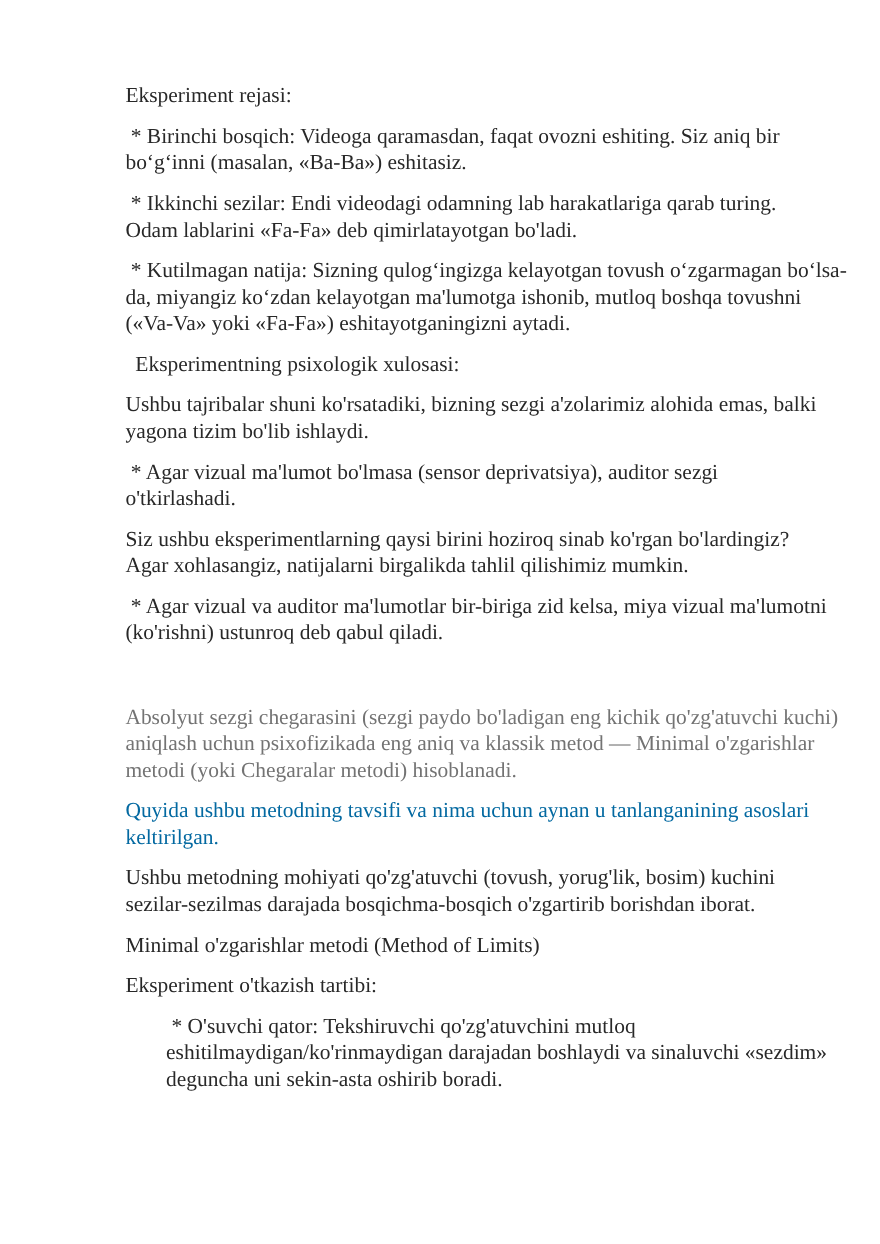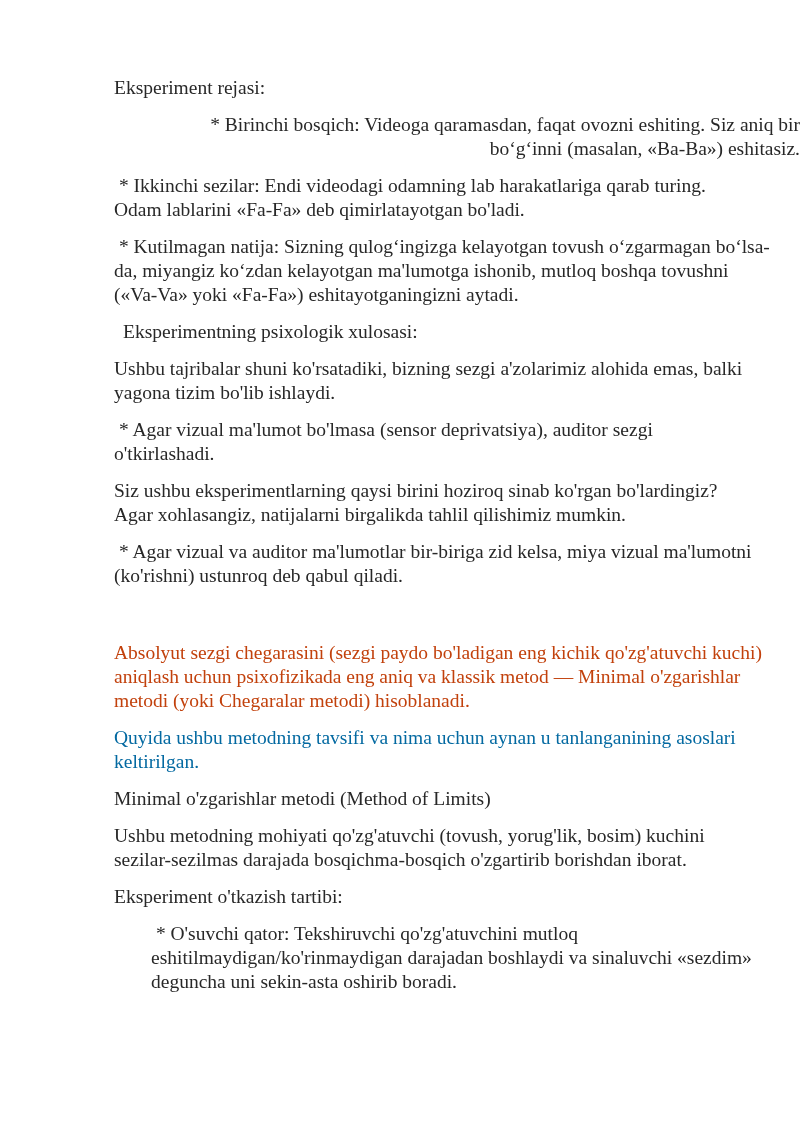--- a/index.html
+++ b/index.html
@@ -35,46 +35,46 @@
       text-align: left;
     }
   </style>
 </head>
 <body style="background: rgb(255, 255, 255);">
 
 <main class="doc">
 
   <section class="msg">
     <p class="para" style="color: rgb(40, 40, 40);">Eksperiment rejasi:</p>
-    <p class="para" style="color: rgb(40, 40, 40); text-align: right;"> * Birinchi bosqich: Videoga qaramasdan, faqat ovozni eshiting. Siz aniq bir
+    <p class="para" style="color: rgb(40, 40, 40);"> * Birinchi bosqich: Videoga qaramasdan, faqat ovozni eshiting. Siz aniq bir
 boʻgʻinni (masalan, «Ba-Ba») eshitasiz.</p>
     <p class="para" style="color: rgb(40, 40, 40);"> * Ikkinchi sezilar: Endi videodagi odamning lab harakatlariga qarab turing.
 Odam lablarini «Fa-Fa» deb qimirlatayotgan bo'ladi.</p>
     <p class="para" style="color: rgb(40, 40, 40);"> * Kutilmagan natija: Sizning qulogʻingizga kelayotgan tovush oʻzgarmagan boʻlsa-
 da, miyangiz koʻzdan kelayotgan ma'lumotga ishonib, mutloq boshqa tovushni
 («Va-Va» yoki «Fa-Fa») eshitayotganingizni aytadi.</p>
     <p class="para" style="color: rgb(40, 40, 40); margin-left: 9px;">Eksperimentning psixologik xulosasi:</p>
     <p class="para" style="color: rgb(40, 40, 40);">Ushbu tajribalar shuni ko'rsatadiki, bizning sezgi a'zolarimiz alohida emas, balki
 yagona tizim bo'lib ishlaydi.</p>
     <p class="para" style="color: rgb(40, 40, 40);"> * Agar vizual ma'lumot bo'lmasa (sensor deprivatsiya), auditor sezgi
 o'tkirlashadi.</p>
     <p class="para" style="color: rgb(40, 40, 40);">Siz ushbu eksperimentlarning qaysi birini hoziroq sinab ko'rgan bo'lardingiz?
 Agar xohlasangiz, natijalarni birgalikda tahlil qilishimiz mumkin.</p>
     <p class="para" style="color: rgb(40, 40, 40);"> * Agar vizual va auditor ma'lumotlar bir-biriga zid kelsa, miya vizual ma'lumotni
 (ko'rishni) ustunroq deb qabul qiladi.</p>
   </section>
 
   <section class="msg msg-gap">
-    <p class="para" style="color: #c2410c;">Absolyut sezgi chegarasini (sezgi paydo bo'ladigan eng kichik qo'zg'atuvchi kuchi)
+    <p class="para" style="color: #737373;">Absolyut sezgi chegarasini (sezgi paydo bo'ladigan eng kichik qo'zg'atuvchi kuchi)
 aniqlash uchun psixofizikada eng aniq va klassik metod — Minimal o'zgarishlar
 metodi (yoki Chegaralar metodi) hisoblanadi.</p>
     <p class="para" style="color: #0369a1;">Quyida ushbu metodning tavsifi va nima uchun aynan u tanlanganining asoslari
 keltirilgan.</p>
-    <p class="para" style="color: rgb(40, 40, 40);">Minimal o'zgarishlar metodi (Method of Limits)</p>
     <p class="para" style="color: rgb(40, 40, 40);">Ushbu metodning mohiyati qo'zg'atuvchi (tovush, yorug'lik, bosim) kuchini
 sezilar-sezilmas darajada bosqichma-bosqich o'zgartirib borishdan iborat.</p>
+    <p class="para" style="color: rgb(40, 40, 40);">Minimal o'zgarishlar metodi (Method of Limits)</p>
     <p class="para" style="color: rgb(40, 40, 40);">Eksperiment o'tkazish tartibi:</p>
     <p class="para" style="color: rgb(40, 40, 40); margin-left: 37px;"> * O'suvchi qator: Tekshiruvchi qo'zg'atuvchini mutloq
 eshitilmaydigan/ko'rinmaydigan darajadan boshlaydi va sinaluvchi «sezdim»
 deguncha uni sekin-asta oshirib boradi.</p>
   </section>
 
 </main>
 
 </body></html>

